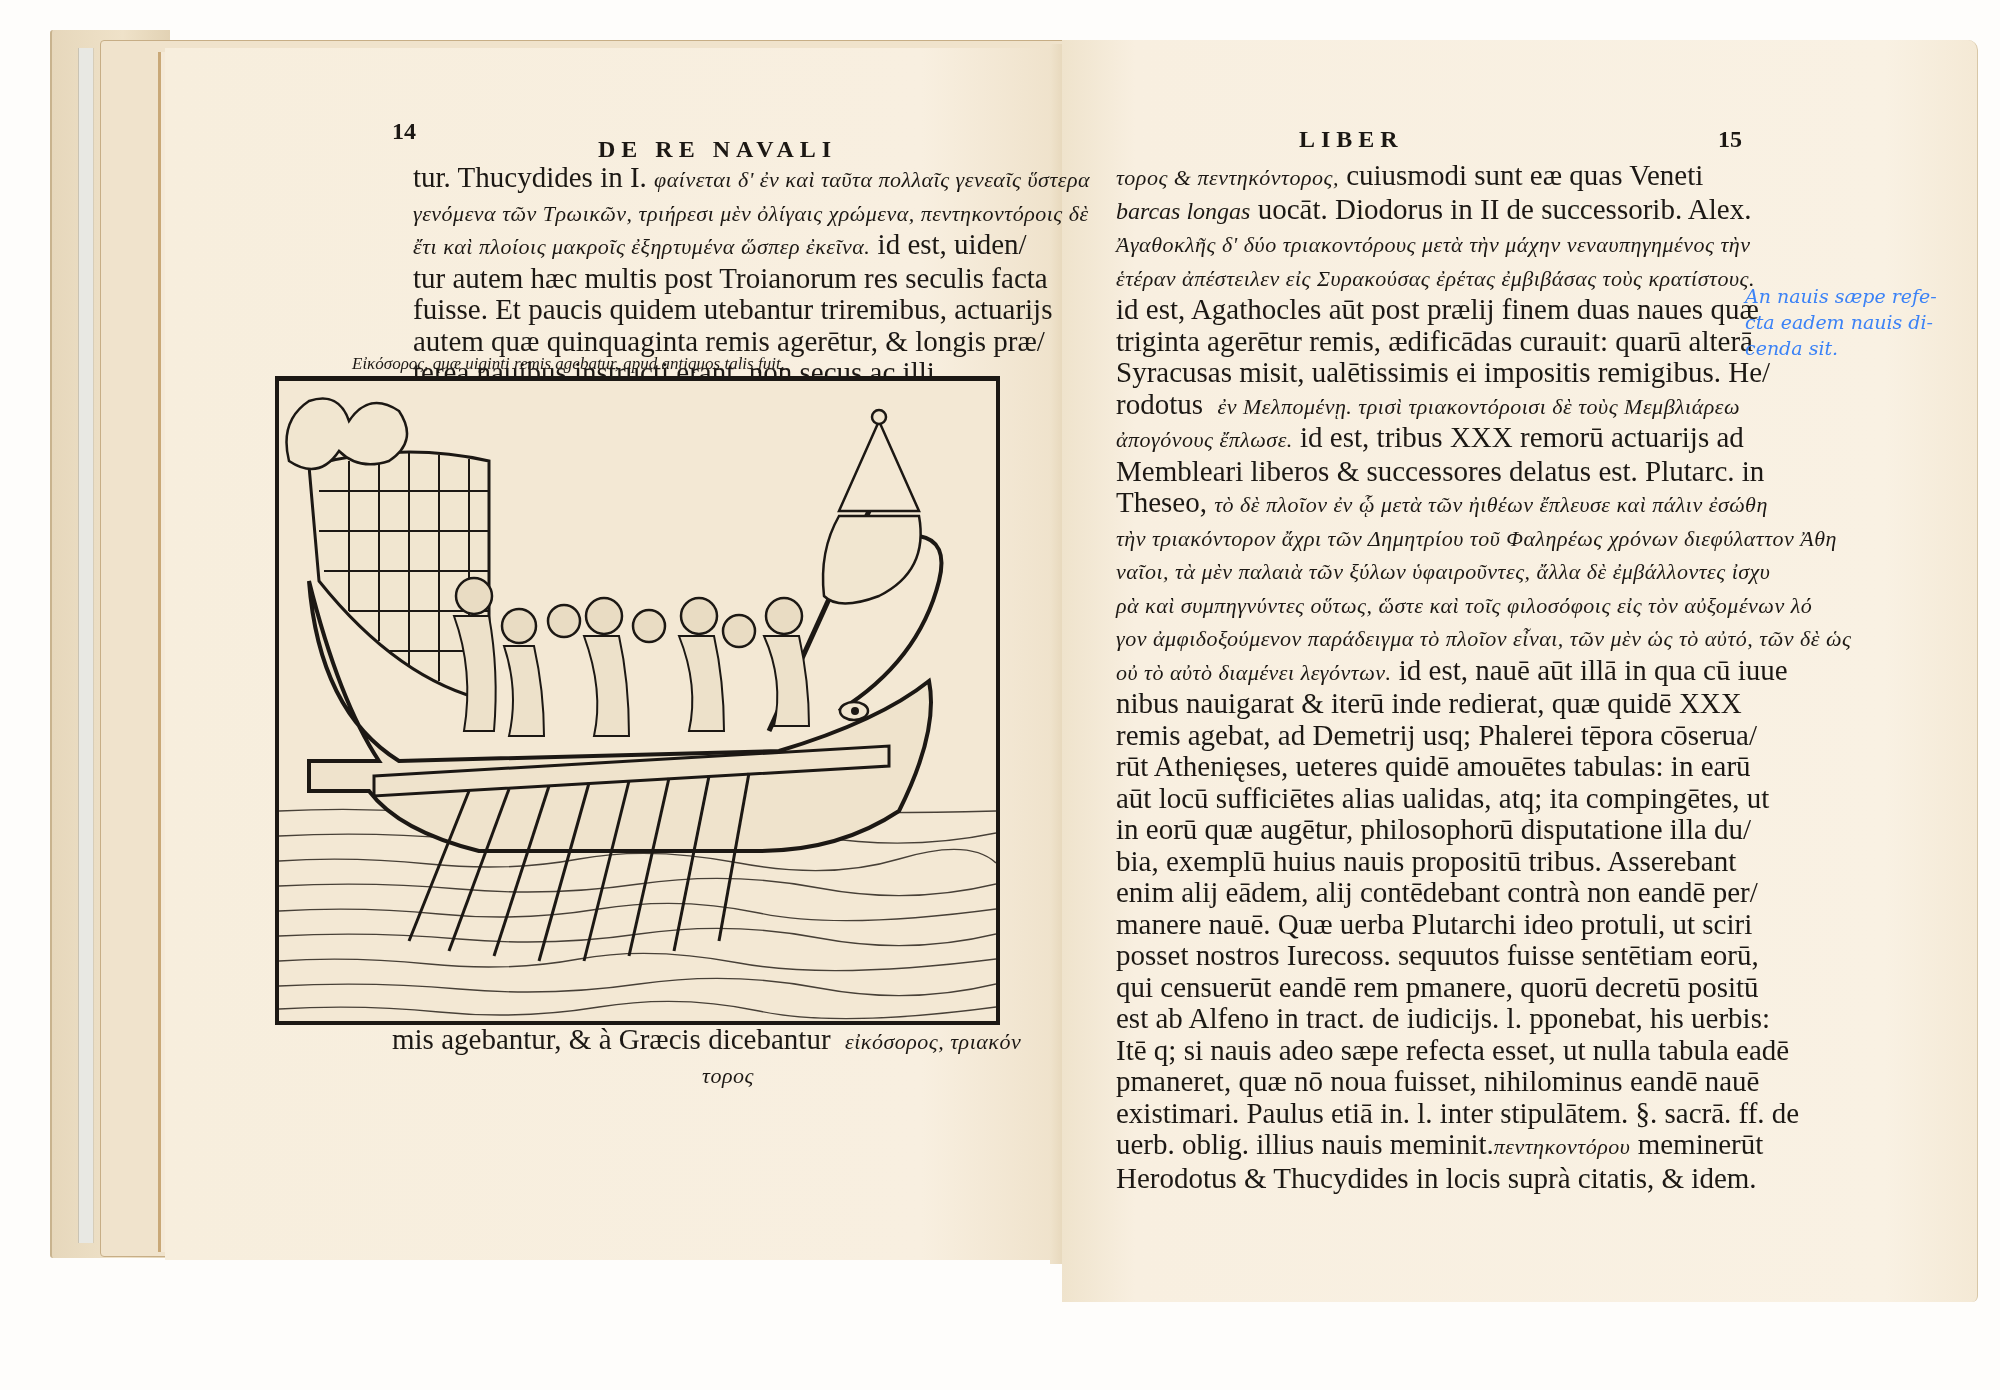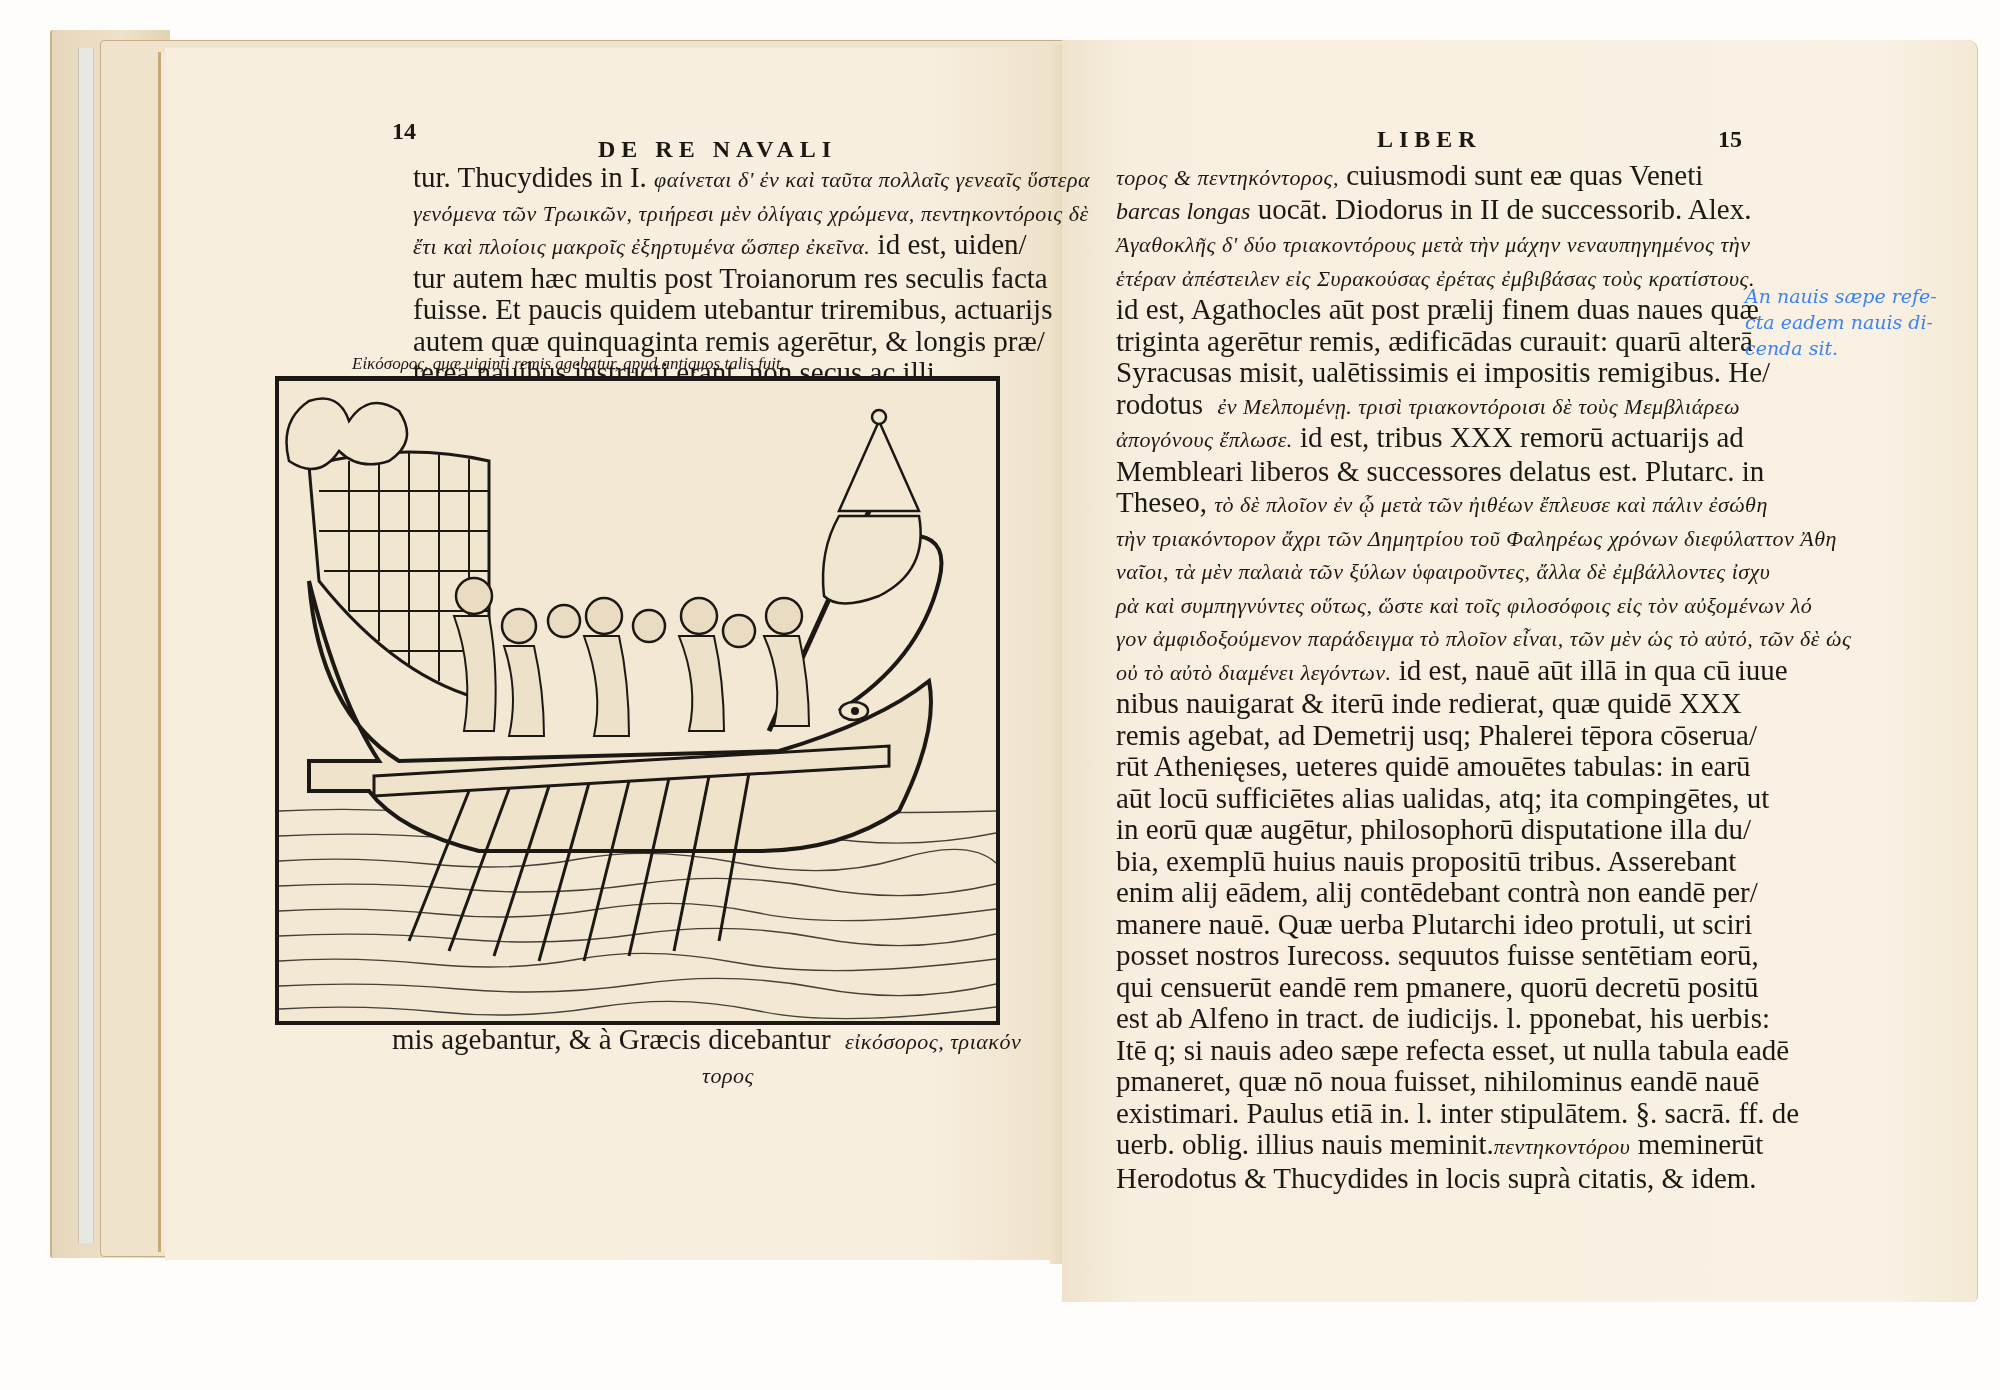--- a/index.html
+++ b/index.html
@@ -155,21 +155,21 @@
       <path d="M485 255 Q505 300 495 345 L530 345 Q530 300 520 255 Z"></path>
     </g>
   </svg>
 </div>
 
 <div class="text-block" style="left:392px;top:1024px;">
   <span class="line"><span>mis agebantur, &amp; à Græcis dicebantur</span>&nbsp;&nbsp;<span class="greek">εἰκόσορος, τριακόν</span></span>
   <span class="line" style="text-align:center;width:672px;"><span class="greek">τορος</span></span>
 </div>
 
-<div class="running-head" style="left:1377px;top:126px;">LIBER</div>
+<div class="running-head" style="left:1299px;top:126px;">LIBER</div>
 <div class="folio" style="left:1718px;top:126px;">15</div>
 
 <div class="text-block" style="left:1116px;top:160px;">
   <span class="line"><span class="greek">τορος &amp; πεντηκόντορος,</span> <span>cuiusmodi sunt eæ quas Veneti</span></span>
   <span class="line"><i style="font-size:24px">barcas longas</i> <span>uocāt. Diodorus in II de successorib. Alex.</span></span>
   <span class="line"><span class="greek">Ἀγαθοκλῆς δ' δύο τριακοντόρους μετὰ τὴν μάχην νεναυπηγημένος τὴν</span></span>
   <span class="line"><span class="greek">ἑτέραν ἀπέστειλεν εἰς Συρακούσας ἐρέτας ἐμβιβάσας τοὺς κρατίστους.</span></span>
   <span class="line">id est, Agathocles aūt post prælij finem duas naues quæ</span>
   <span class="line">triginta agerētur remis, ædificādas curauit: quarū alterā</span>
   <span class="line">Syracusas misit, ualētissimis ei impositis remigibus. He/</span>

